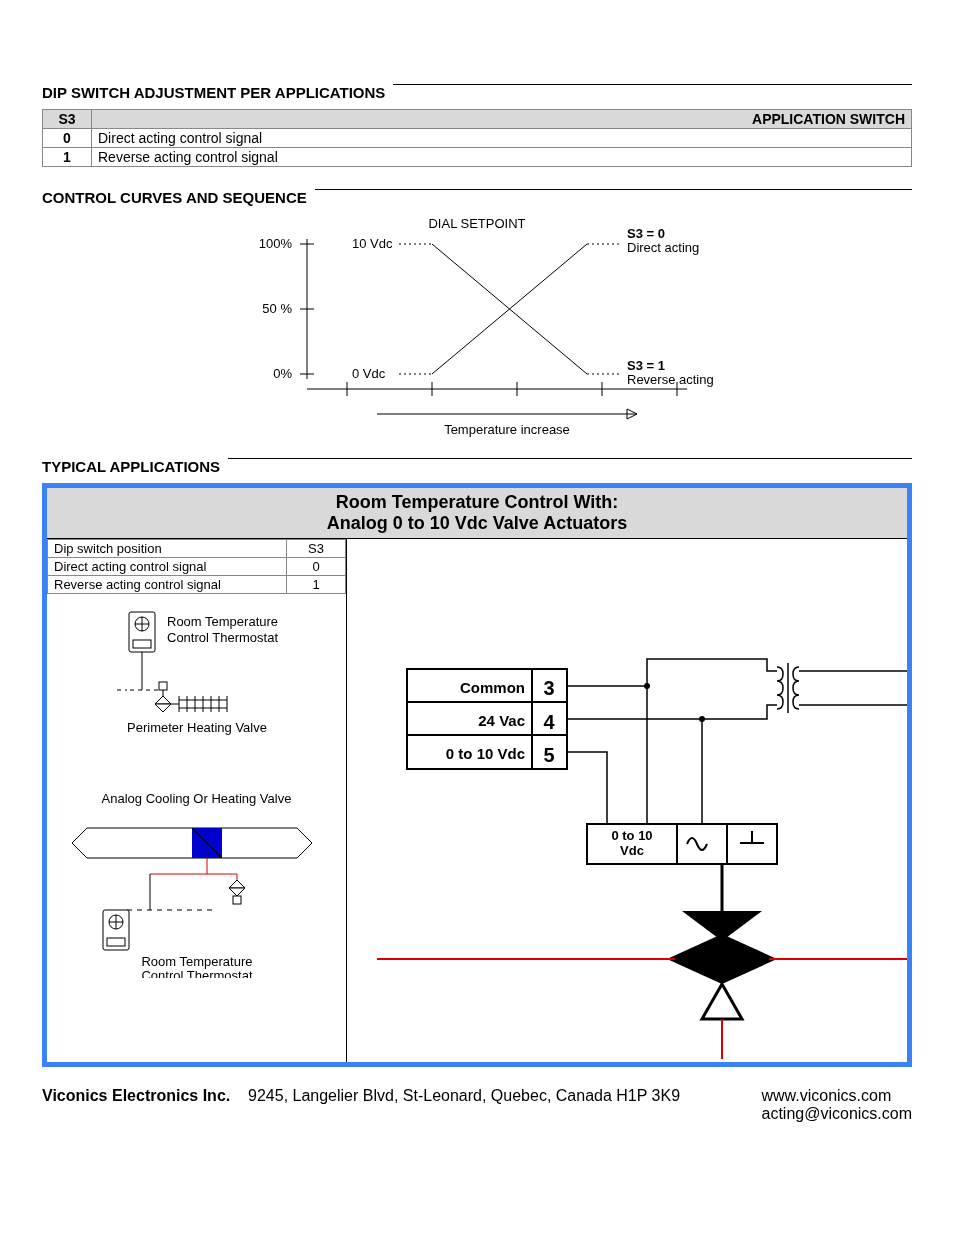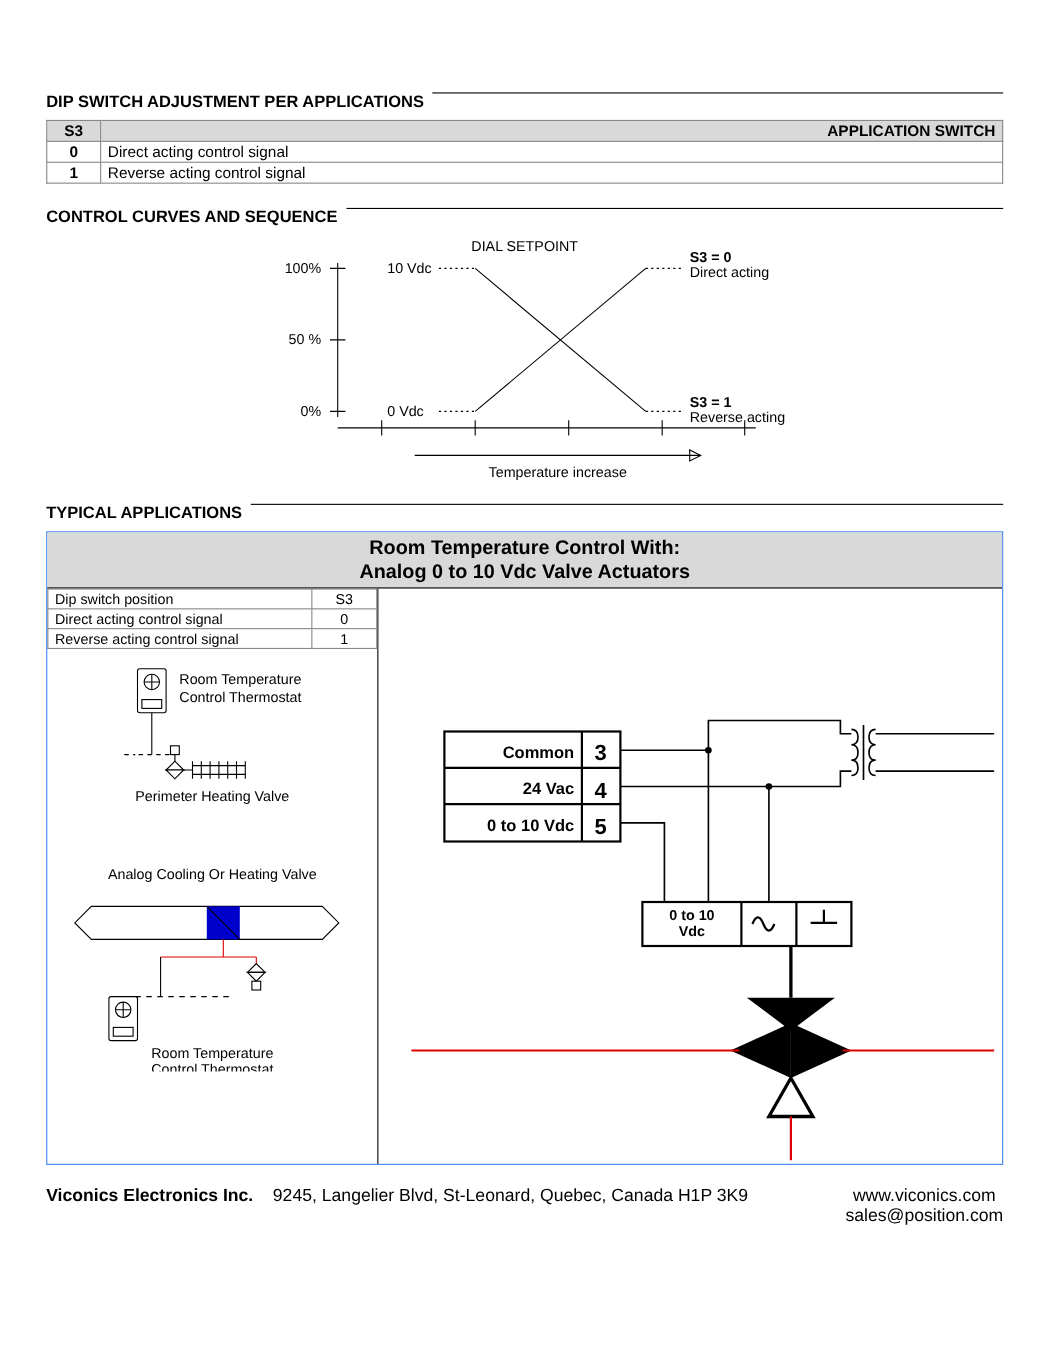--- a/index.html
+++ b/index.html
@@ -4,21 +4,21 @@
 <style>
   html,body{margin:0;padding:0;background:#fff;font-family:Arial,Helvetica,sans-serif;font-size:14px;color:#000}
   .page{width:870px;margin:0 auto;padding:70px 0 30px 0}
   .section-heading{font-weight:bold;font-size:15px;display:flex;align-items:flex-start;margin:14px 0 8px 0}
   .section-heading .hline{flex:1;height:1px;background:#000;margin-left:8px}
   table.dip{width:100%;border-collapse:collapse;font-size:14px}
   table.dip td,table.dip th{border:1px solid #888;padding:1px 6px;text-align:left}
   table.dip .hdr{background:#d9d9d9;font-weight:bold;text-align:right}
   table.dip .s3col{width:36px;text-align:center;font-weight:bold}
   .chart-wrap{display:flex;justify-content:center;margin:6px 0 10px 0}
-  .app-box{border:1px solid #3b82f6;margin-top:6px}
+  .app-box{border:5px solid #3b82f6;margin-top:6px}
   .app-title{background:#d9d9d9;border-bottom:1px solid #000;text-align:center;font-weight:bold;font-size:18px;padding:4px 0}
   .app-body{display:flex}
   .app-left{width:300px;border-right:1px solid #000}
   .app-right{flex:1;position:relative}
   table.mini{width:100%;border-collapse:collapse;font-size:13px}
   table.mini td,table.mini th{border:1px solid #888;padding:1px 6px}
   table.mini th{font-weight:normal;text-align:left}
   table.mini .c{text-align:center}
   .left-diagrams{padding:10px 6px 14px 6px;text-align:center;font-size:13px}
   .analog-caption{font-size:13px;margin:4px 0 12px 0}
@@ -269,20 +269,20 @@
     </div>
   </div>
 
   <div class="footer">
     <div class="row">
       <div>
         <b>Viconics Electronics Inc.</b>
         <span>&nbsp;&nbsp;</span>
         <span>9245, Langelier Blvd, St-Leonard, Quebec, Canada H1P 3K9</span>
       </div>
-      <div style="text-align:center">
+      <div style="text-align:left">
         <div>www.viconics.com</div>
-        <div>sales@position.com</div>
+        <div>acting@viconics.com</div>
       </div>
     </div>
   </div>
 
 </div>
 
 </body></html>

